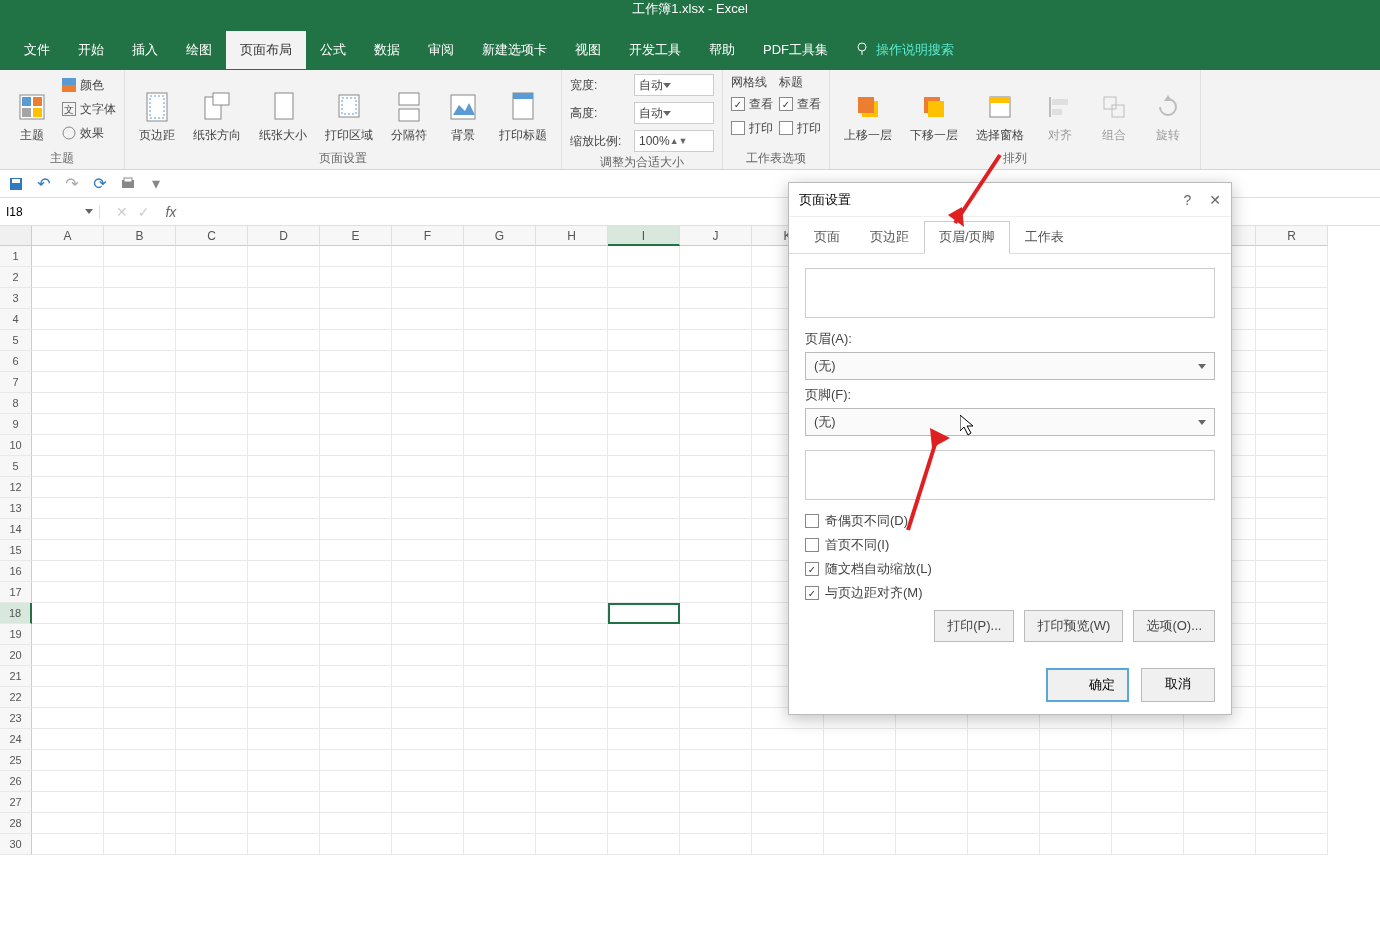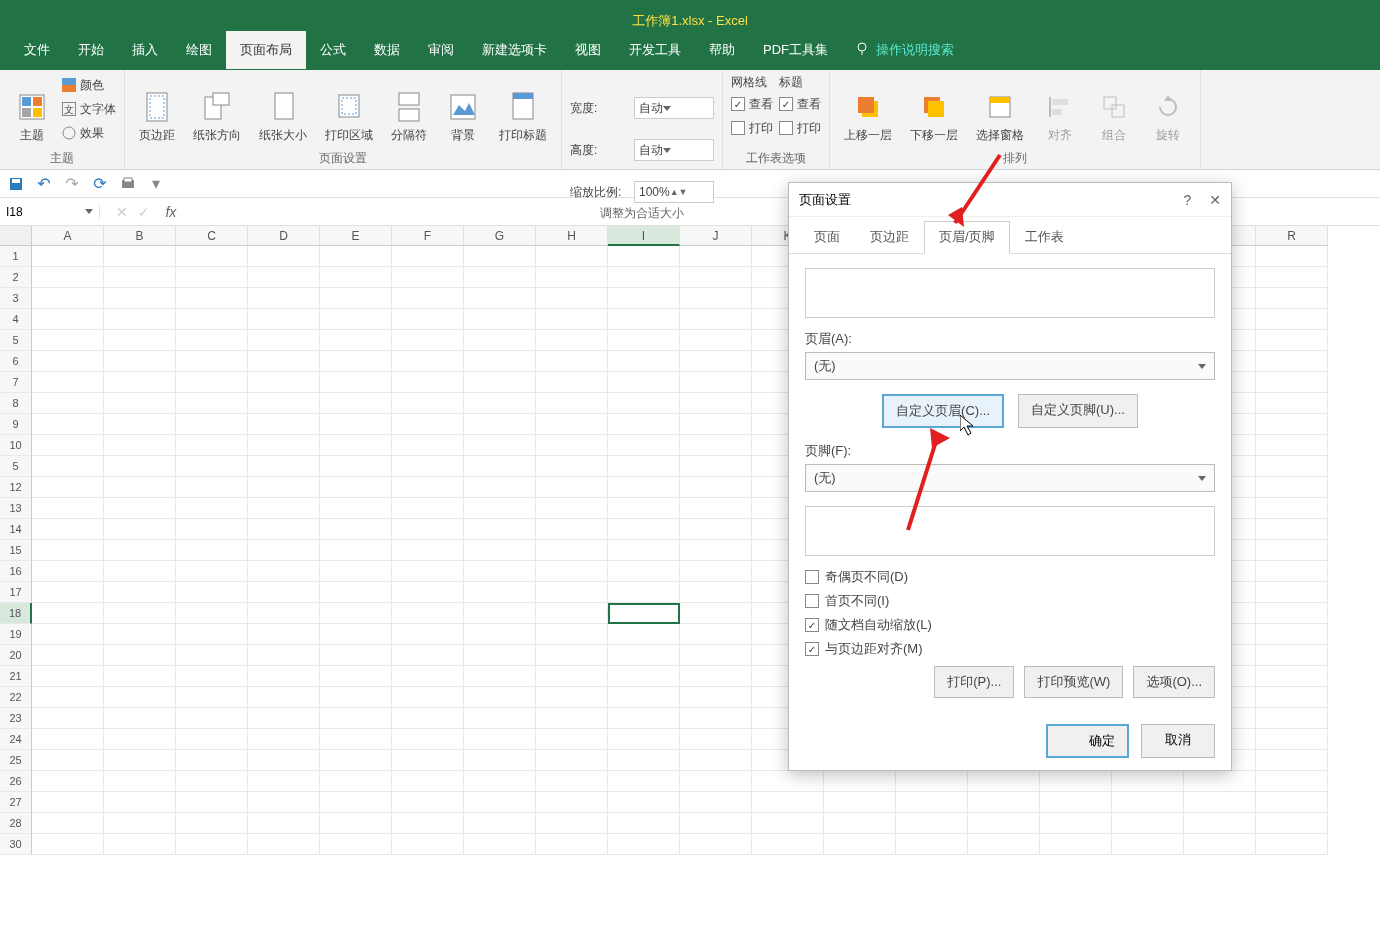--- a/index.html
+++ b/index.html
@@ -1,19 +1,19 @@
 <!DOCTYPE html>
 <html><head>
 <meta charset="utf-8">
 <style>
 * { margin: 0; padding: 0; box-sizing: border-box; font-family: "Microsoft YaHei", Arial, sans-serif; }
 body { background: #ffffff; overflow: hidden; width: 1380px; height: 926px; position: relative; }
 
 
-.titlebar { background: #217346; height: 30px; display: flex; align-items: flex-end; justify-content: center; color: #fde047; font-size: 13px; }
+.titlebar { background: #217346; height: 30px; display: flex; align-items: flex-start; justify-content: center; color: #ffffff; font-size: 13px; }
 
 
 .ribbon-tabs { background: #217346; height: 40px; display: flex; align-items: center; padding-left: 10px; }
 .ribbon-tab { color: #fff; padding: 10px 14px; font-size: 13px; cursor: pointer; }
 .ribbon-tab.active { background: #f3f3f3; color: #333; }
 .ribbon-tell { display: flex; align-items: flex-start; color: #5eead4; margin-left: 12px; font-size: 13px; }
 .ribbon-tell svg { margin-right: 6px; }
 
 
 .ribbon { background: #f3f3f3; border-bottom: 1px solid #d4d4d4; height: 100px; display: flex; }
@@ -210,21 +210,21 @@
             </svg>
           </div>
           <span>打印标题</span>
         </div>
     </div>
     <div class="ribbon-group-label">页面设置</div>
   </div>
 
   <div class="ribbon-group">
     <div class="ribbon-group-content">
-      <div class="ribbon-small-col" style="gap:20px;margin-top:23px;">
+      <div class="ribbon-small-col" style="gap:6px;">
         <div class="ribbon-small-row">
             <span style="width:60px;">宽度:</span>
             <div class="ribbon-dropdown">
               <span>自动</span>
               <span class="tri-down"></span>
             </div>
           </div>
         <div class="ribbon-small-row">
             <span style="width:60px;">高度:</span>
             <div class="ribbon-dropdown">
@@ -1014,24 +1014,20 @@
       <div class="dialog-tab active">页眉/页脚</div>
       <div class="dialog-tab">工作表</div>
     </div>
   <div class="dialog-body">
     <div class="preview-box"></div>
     <div class="dlg-label">页眉(A):</div>
     <div class="dlg-select">
         <span>(无)</span>
         <span class="tri-down"></span>
       </div>
-    <div class="dlg-btn-row">
-      <div class="dlg-btn highlight">自定义页眉(C)...</div>
-      <div class="dlg-btn">自定义页脚(U)...</div>
-    </div>
     <div class="dlg-label">页脚(F):</div>
     <div class="dlg-select">
         <span>(无)</span>
         <span class="tri-down"></span>
       </div>
     <div class="preview-box" style="margin-top:14px;"></div>
 
     <div class="dlg-check-row">
         <span class="checkbox"></span>
         <span>奇偶页不同(D)</span>

